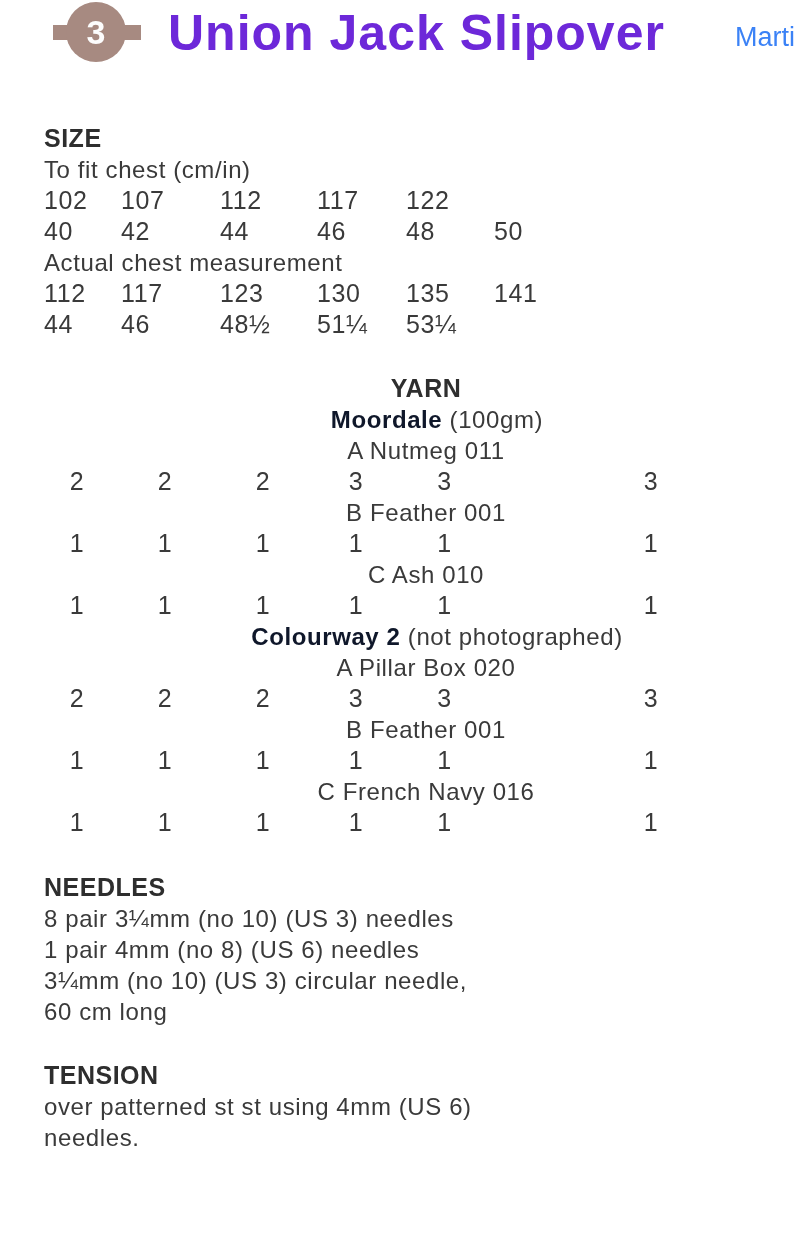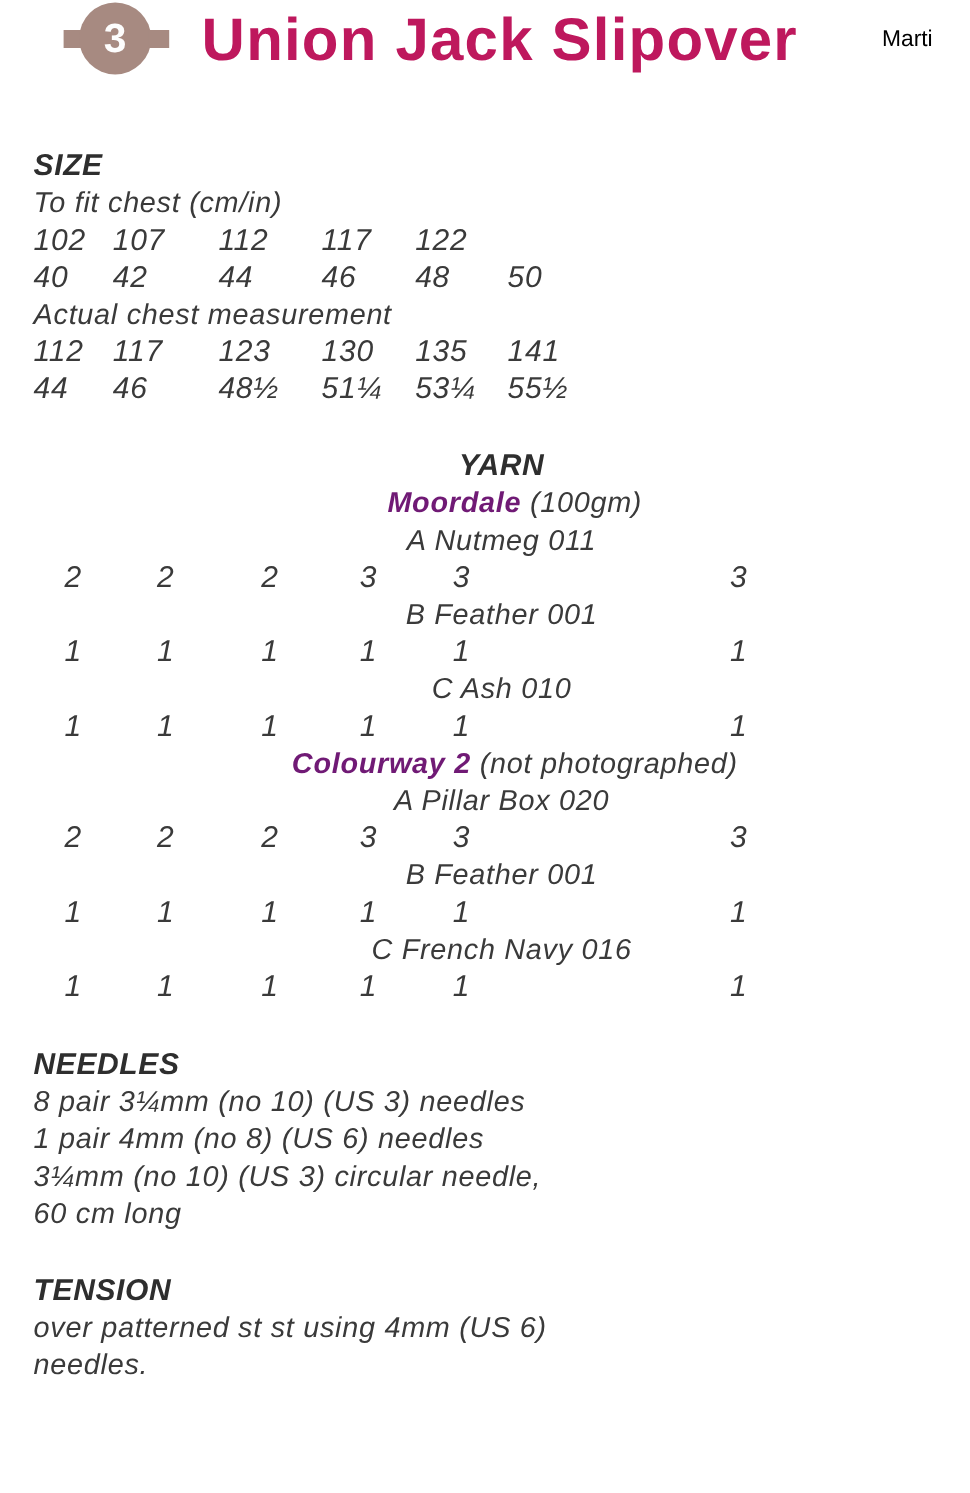--- a/index.html
+++ b/index.html
@@ -24,38 +24,38 @@
     display: flex; align-items: center; justify-content: center;
     font-size: 34px; font-weight: bold;
   }
   .badge .tab { position: absolute; top: 23px; width: 17px; height: 15px; background: #a78a81; }
   .badge .tab.left  { left: 0; }
   .badge .tab.right { right: 0; }
 
   .title {
     position: absolute; left: 168px; top: 4px; margin: 0;
     font-size: 50px; font-weight: bold; letter-spacing: 1px;
-    color: #be185d; white-space: nowrap;
+    color: #6d28d9; white-space: nowrap;
   }
   .author {
     position: absolute; left: 735px; top: 22px;
-    font-size: 19px; color: #000000; white-space: nowrap;
+    font-size: 27px; color: #3b82f6; white-space: nowrap;
   }
 
   
-  .content { padding-left: 28px; font-style: italic; }
+  .content { padding-left: 44px; }
 
   .heading {
     font-size: 25px; font-weight: bold; color: #2e2e2e;
     line-height: 31px; letter-spacing: 0.5px;
   }
   .line { font-size: 24px; line-height: 31px; letter-spacing: 0.6px; white-space: pre; }
-  .b { font-weight: bold; color: #701a75; margin-left: 22px; }
-
-  .num-row { display: flex; font-size: 25px; line-height: 31px; letter-spacing: 0.6px; }
+  .b { font-weight: bold; color: #0f172a; margin-left: 22px; }
+
+  .num-row { display: flex; font-size: 25px; line-height: 31px; letter-spacing: 0.6px; gap: 11px; }
   .num-row span { display: block; }
   .c1 { width: 66px; }
   .c2 { width: 88px; }
   .c3 { width: 86px; }
   .c4 { width: 78px; }
   .c5 { width: 77px; }
   .c6 { flex: 1; }
 
   .sec-size    { margin-top: 57px; }
   .sec-yarn    { margin-top: 33px; text-align: center; }
@@ -107,21 +107,20 @@
         <span class="c4">130</span>
         <span class="c5">135</span>
         <span class="c6">141</span>
       </div>
       <div class="num-row">
         <span class="c1">44</span>
         <span class="c2">46</span>
         <span class="c3">48½</span>
         <span class="c4">51¼</span>
         <span class="c5">53¼</span>
-        <span class="c6">55½</span>
       </div>
     </section>
 
     <section class="sec-yarn">
       <div class="heading">YARN</div>
       <div class="line"><span class="b">Moordale</span><span> (100gm)</span></div>
 
 
       <div class="line">A Nutmeg 011</div>
       <div class="num-row">

